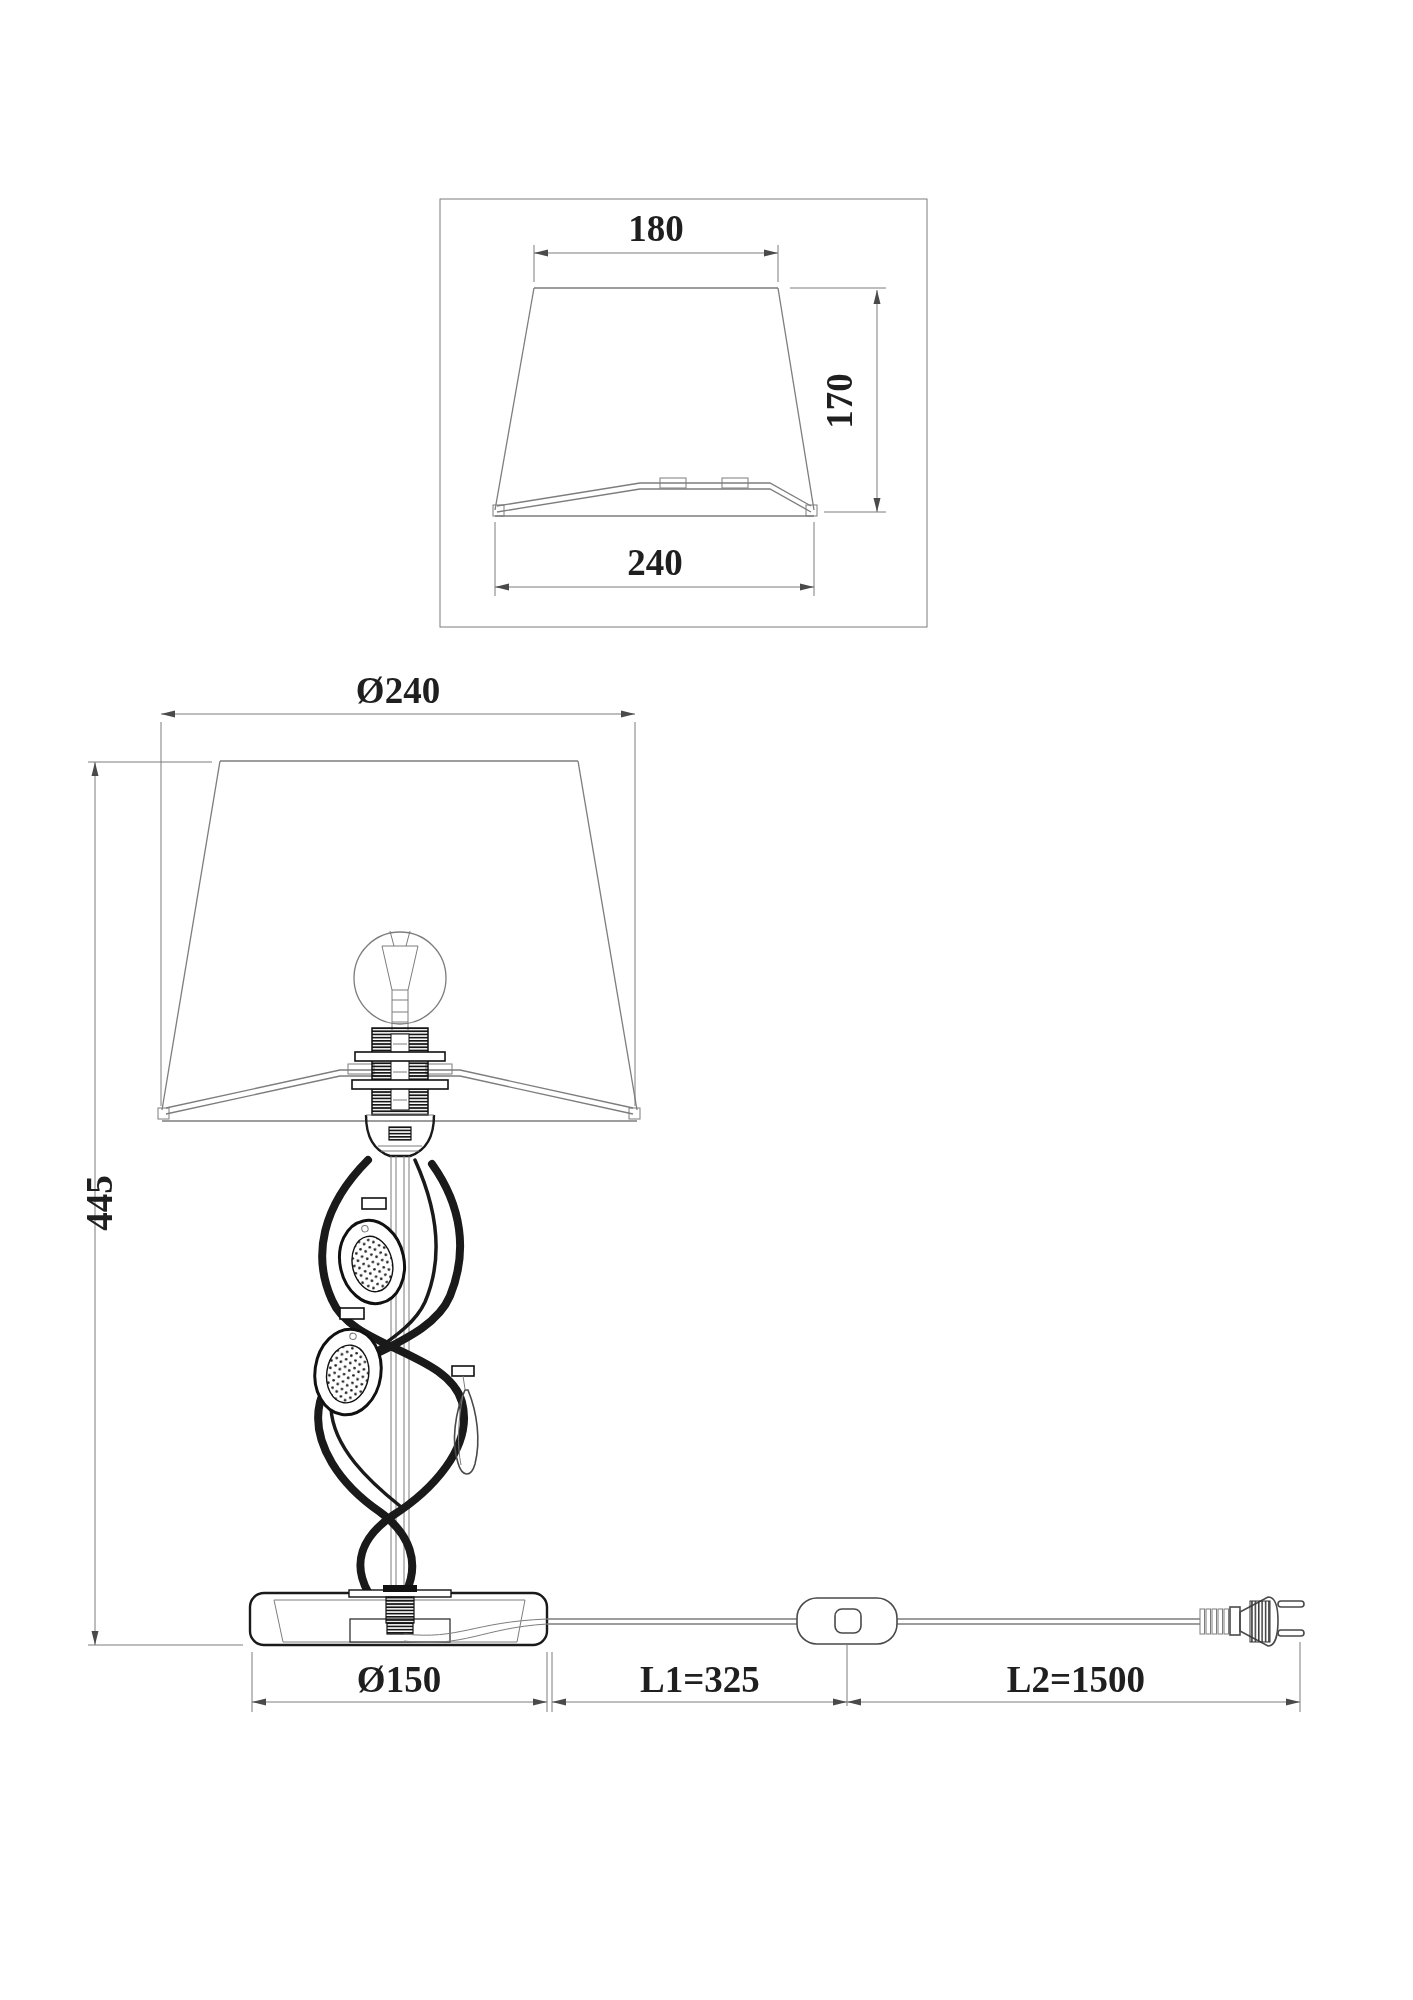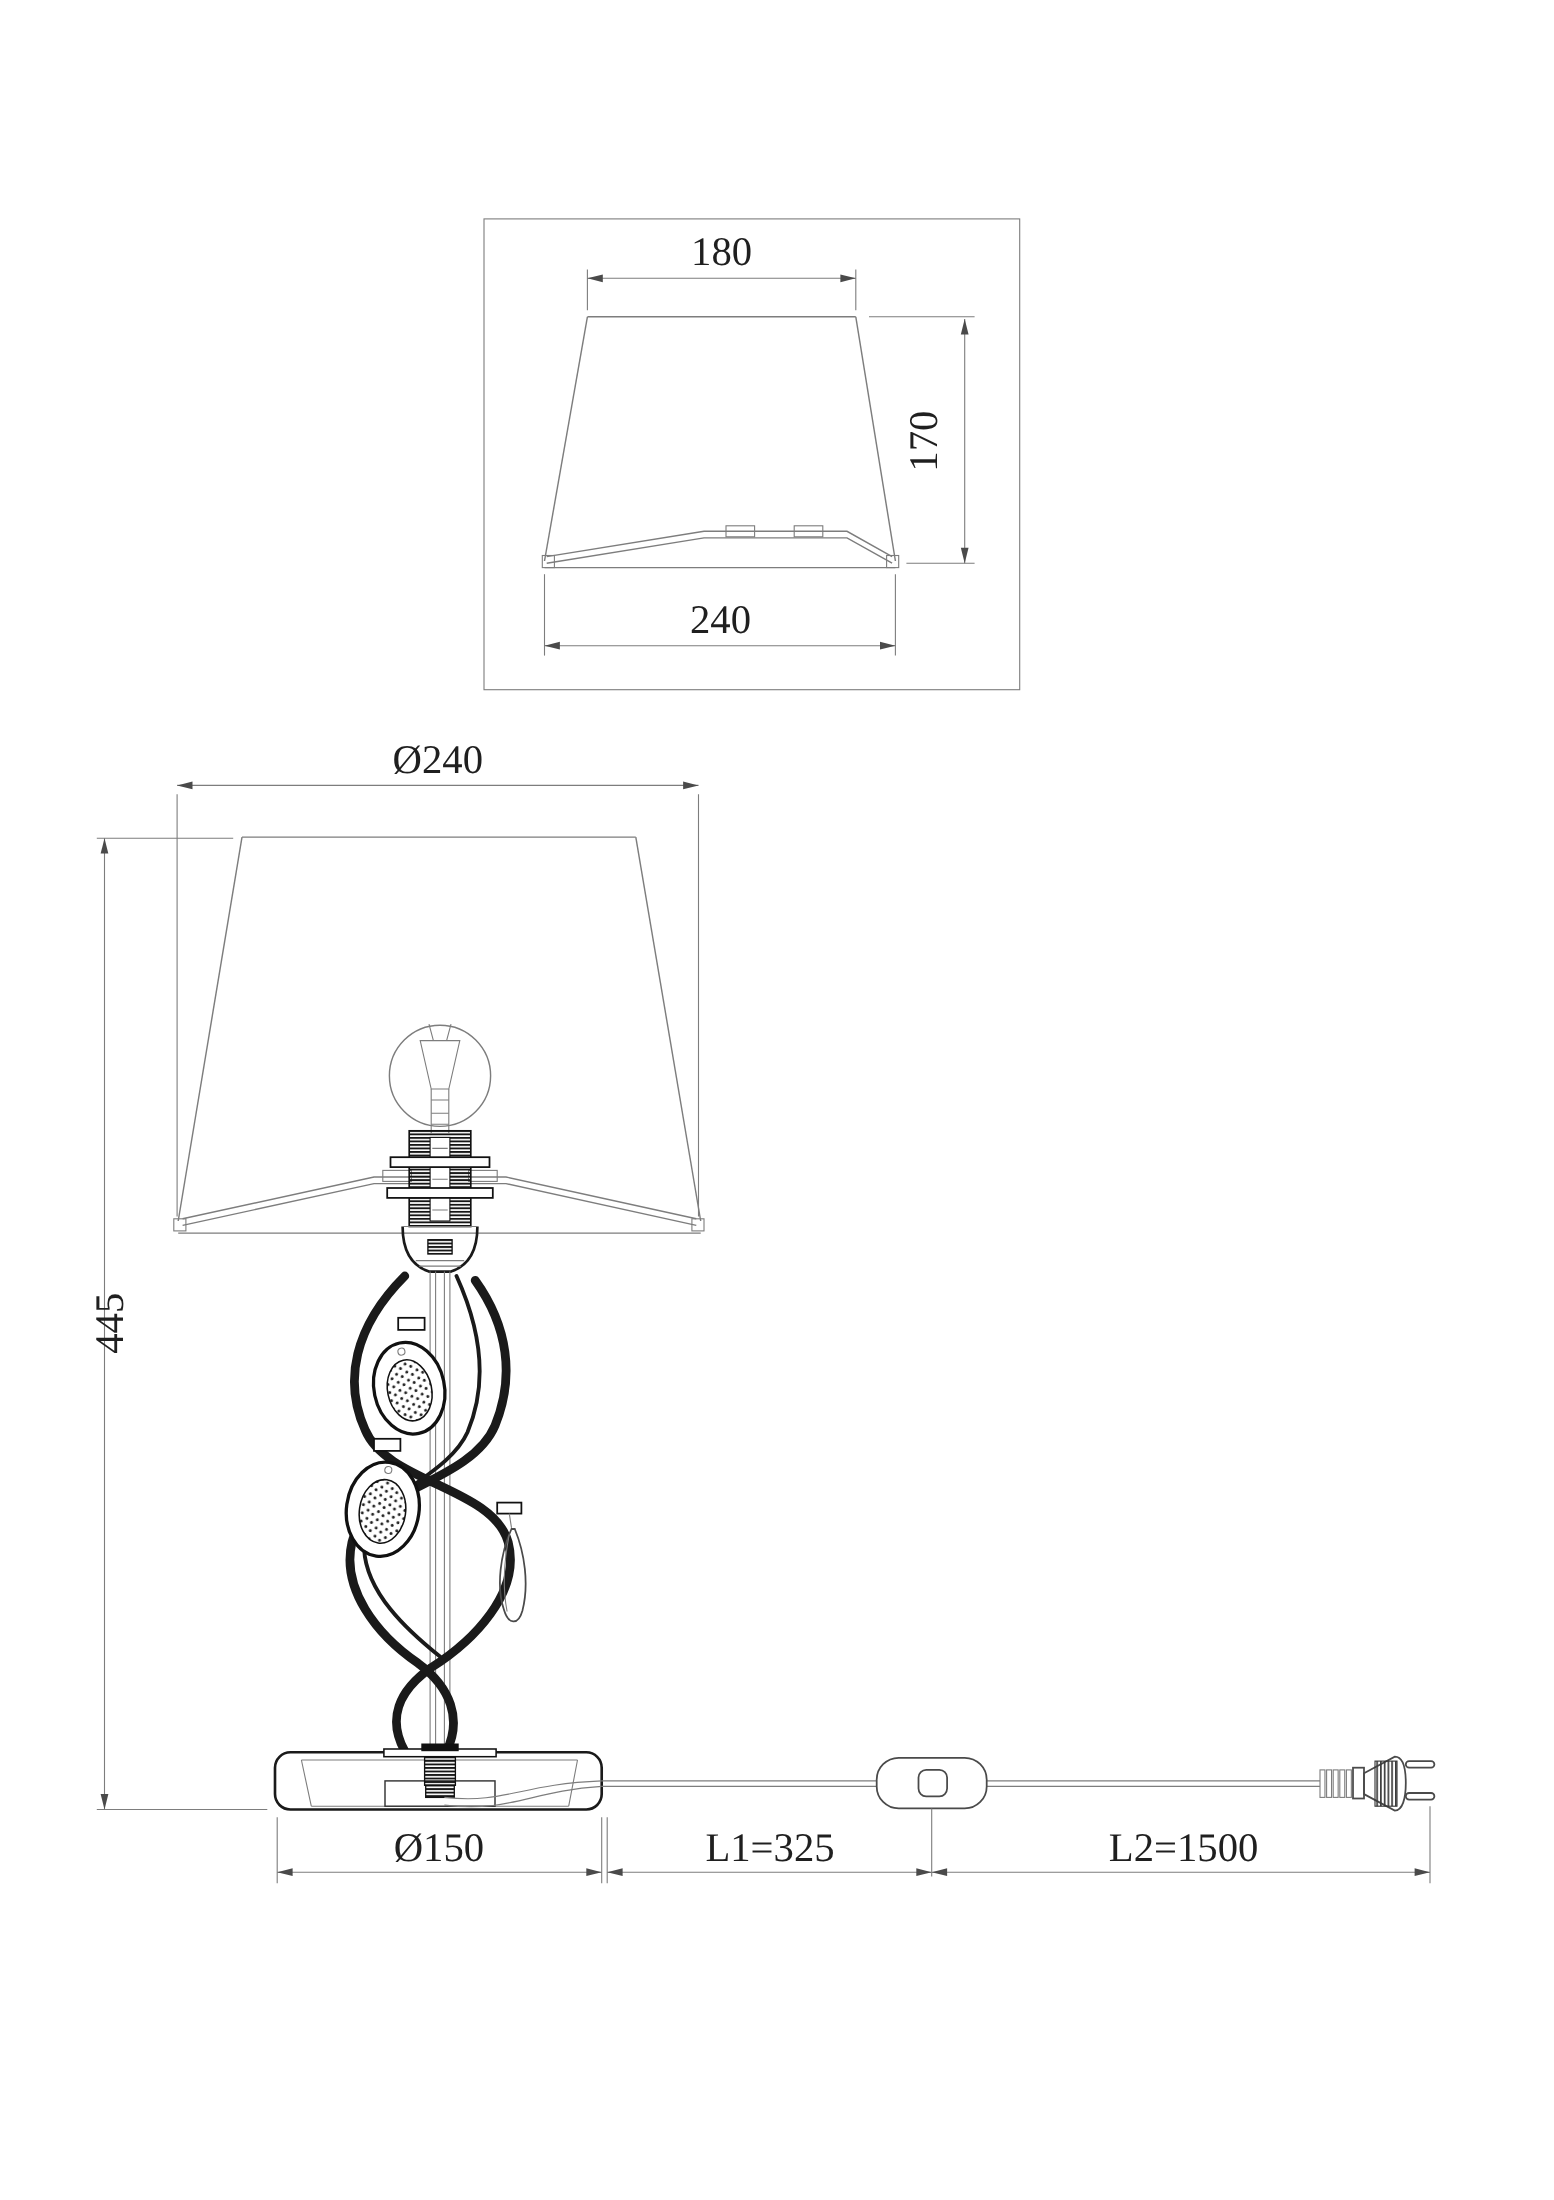--- a/index.html
+++ b/index.html
@@ -3,21 +3,21 @@
 <meta charset="utf-8">
 <style>
   :root{
     --bg:#ffffff;
     --thin:#7d7d7d;
     --med:#4a4a4a;
     --bold:#1a1a1a;
     --txt:#1f1f1f;
   }
   html,body{margin:0;padding:0;background:var(--bg);}
-  .canvas{position:relative;width:1413px;height:2000px;background:var(--bg);overflow:hidden;}
+  .canvas{position:relative;width:1413px;height:2000px;background:var(--bg);overflow:hidden;font-weight:bold;}
   svg{position:absolute;left:0;top:0;}
   text{font-family:"Liberation Serif","DejaVu Serif",serif;fill:var(--txt);}
   .dimtxt{font-size:37px;}
   .thin{stroke:var(--thin);stroke-width:1.3;fill:none;}
   .thin2{stroke:var(--thin);stroke-width:1;fill:none;}
   .med{stroke:var(--med);stroke-width:1.6;fill:none;}
   .bold{stroke:var(--bold);stroke-width:2.4;fill:none;}
   .ribbon{stroke:var(--bold);stroke-width:8;fill:none;stroke-linecap:round;}
   .ribbon-thin{stroke:var(--bold);stroke-width:3.5;fill:none;stroke-linecap:round;}
   .arrow{fill:var(--med);stroke:none;}

